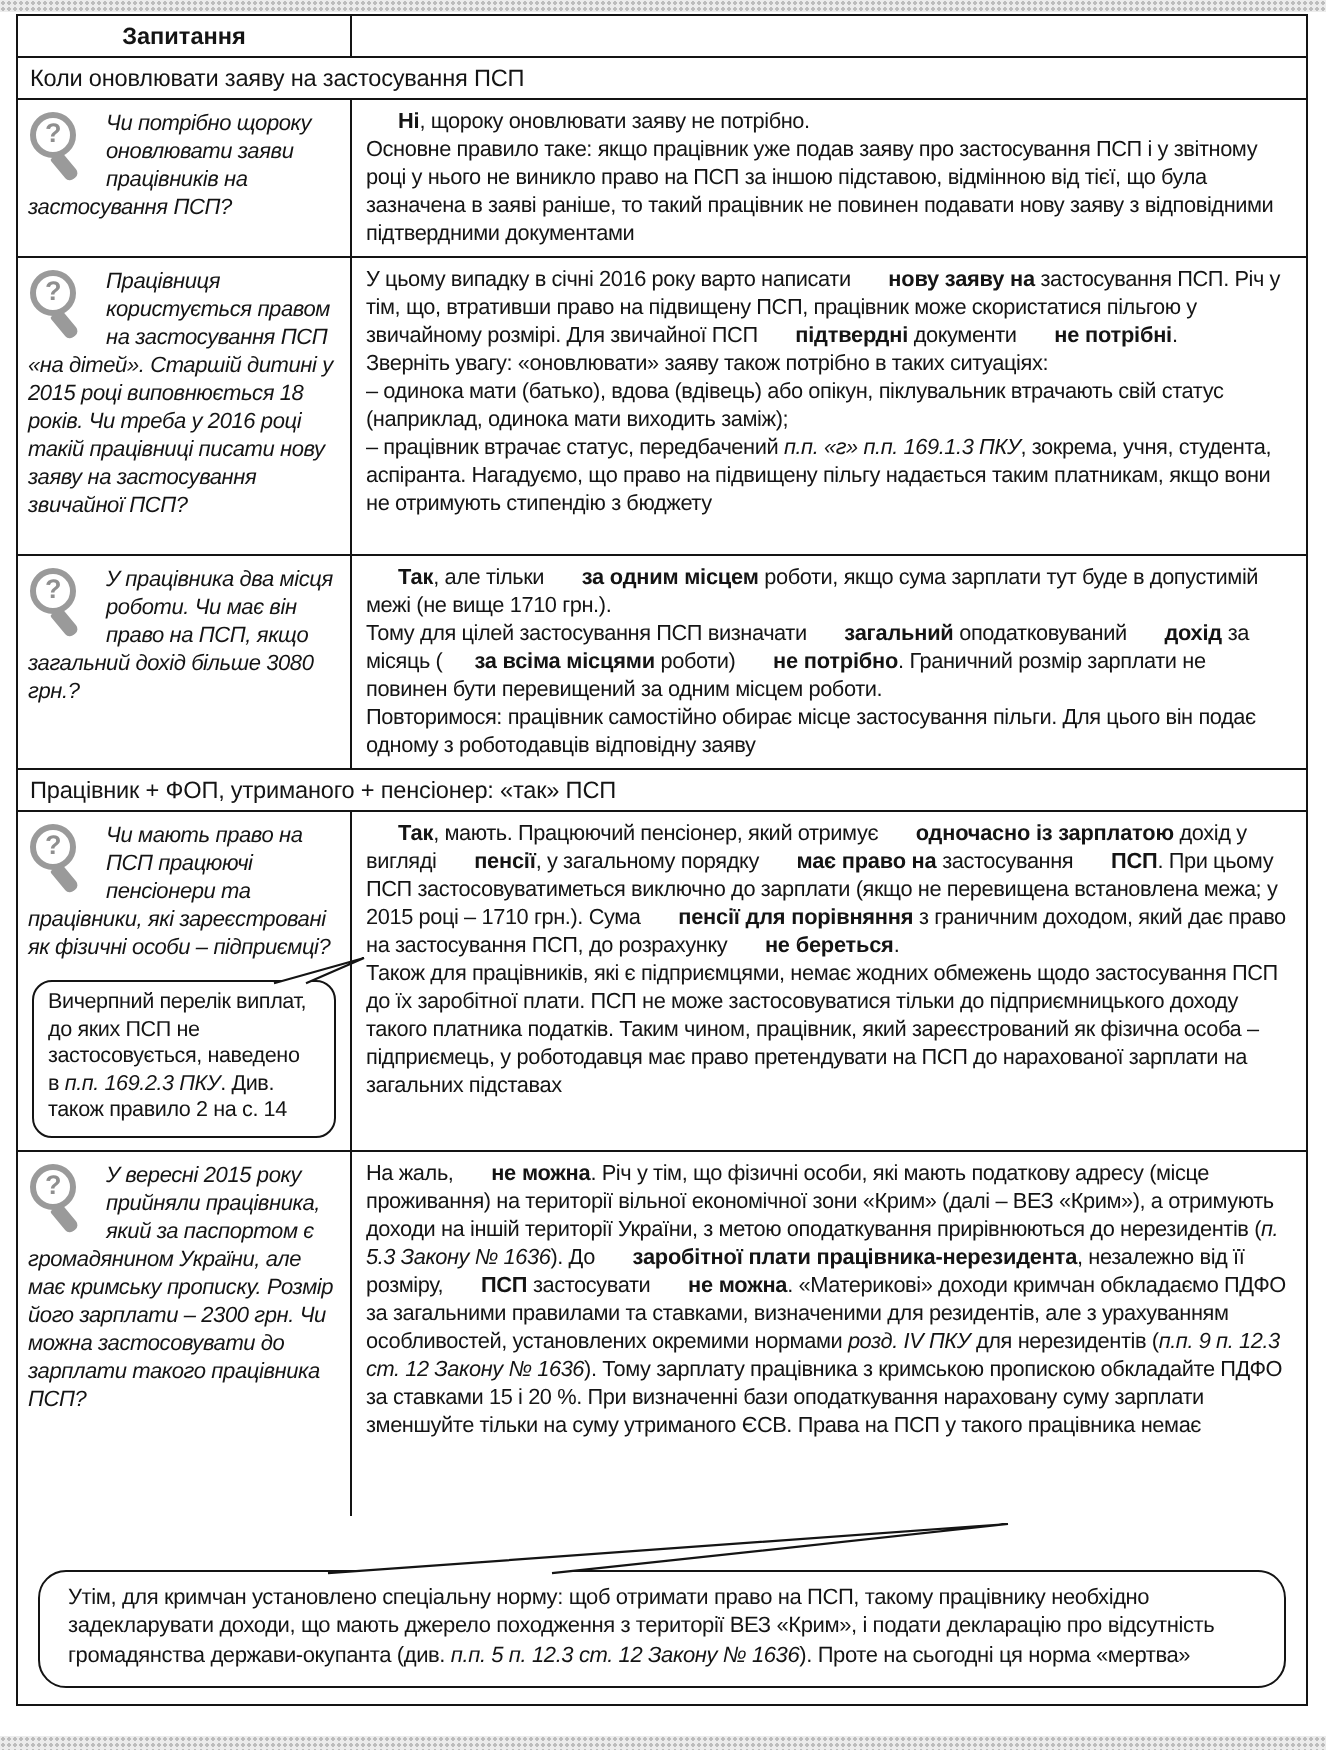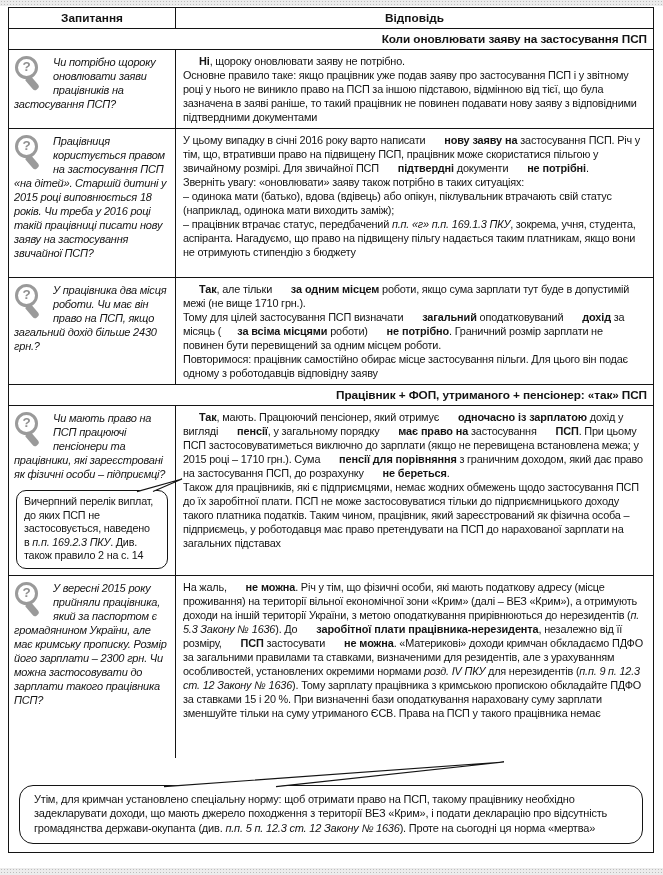--- a/index.html
+++ b/index.html
@@ -14,21 +14,21 @@
         border:1.6px solid #141414;background:#fff;}
   .trow{display:flex;border-bottom:1px solid #141414;box-sizing:border-box;}
   .trow.last{display:block;border-bottom:none;position:relative;}
   .cols{display:flex;}
   .cell{box-sizing:border-box;}
   .cell.q{width:167px;min-width:167px;border-right:1px solid #141414;padding:5px 5px 4px 5px;}
   .cell.a{flex:1;padding:4px 7px 4px 7px;}
 
   .col-head{font-weight:bold;font-size:11.8px;text-align:center;padding:3px 2px;}
   .hrow .cell.q,.hrow .cell.a{padding:0;}
-  .sec-row{display:block;text-align:right;font-weight:bold;font-size:11.8px;
+  .sec-row{display:block;text-align:left;font-weight:normal;font-size:11.8px;
         padding:3px 6px;border-bottom:1px solid #141414;letter-spacing:-0.1px;}
 
   .qtext{font-style:italic;font-size:11px;line-height:14px;letter-spacing:-0.2px;}
   .atext{font-size:10.9px;line-height:14px;letter-spacing:-0.2px;}
 
   
   .qicon{float:left;width:34px;height:40px;position:relative;margin:0 5px 1px 0;}
   .lens{display:block;position:absolute;left:1px;top:1px;width:23px;height:23px;box-sizing:border-box;
         border:3.4px solid #9a9a9a;border-radius:50%;text-align:center;}
   .qmark{display:block;font-style:normal;font-weight:bold;color:#8f8f8f;font-size:13.5px;line-height:16px;}
@@ -56,23 +56,20 @@
 <body>
 
 <div class="page">
   <div class="page-edge top"></div>
 
   <div class="qa-table">
 
     <div class="trow hrow">
       <div class="cell q">
         <div class="col-head">Запитання</div>
-      </div>
-      <div class="cell a">
-        <div class="col-head">Відповідь</div>
       </div>
     </div>
 
     <div class="sec-row">Коли оновлювати заяву на застосування ПСП</div>
 
     <div class="trow row-qa1">
       <div class="cell q">
         <div class="qtext">
           <span class="qicon">
             <span class="lens">
@@ -108,21 +105,21 @@
 
     <div class="trow row-qa3">
       <div class="cell q">
         <div class="qtext">
           <span class="qicon">
             <span class="lens">
                 <span class="qmark">?</span>
               </span>
             <span class="handle"></span>
           </span>
-          <span>У працівника два місця роботи. Чи має він право на ПСП, якщо загальний дохід більше 2430 грн.?</span>
+          <span>У працівника два місця роботи. Чи має він право на ПСП, якщо загальний дохід більше 3080 грн.?</span>
         </div>
       </div>
       <div class="cell a">
         <div class="atext"><b>Так</b>, але тільки <b>за одним місцем</b> роботи, якщо сума зарплати тут буде в допустимій межі (не вище 1710 грн.).<br>Тому для цілей застосування ПСП визначати <b>загальний</b> оподатковуваний <b>дохід</b> за місяць (<b>за всіма місцями</b> роботи) <b>не потрібно</b>. Граничний розмір зарплати не повинен бути перевищений за одним місцем роботи.<br>Повторимося: працівник самостійно обирає місце застосування пільги. Для цього він подає одному з роботодавців відповідну заяву</div>
       </div>
     </div>
 
     <div class="sec-row">Працівник + ФОП, утриманого + пенсіонер: «так» ПСП</div>
 
     <div class="trow row-qa4">

